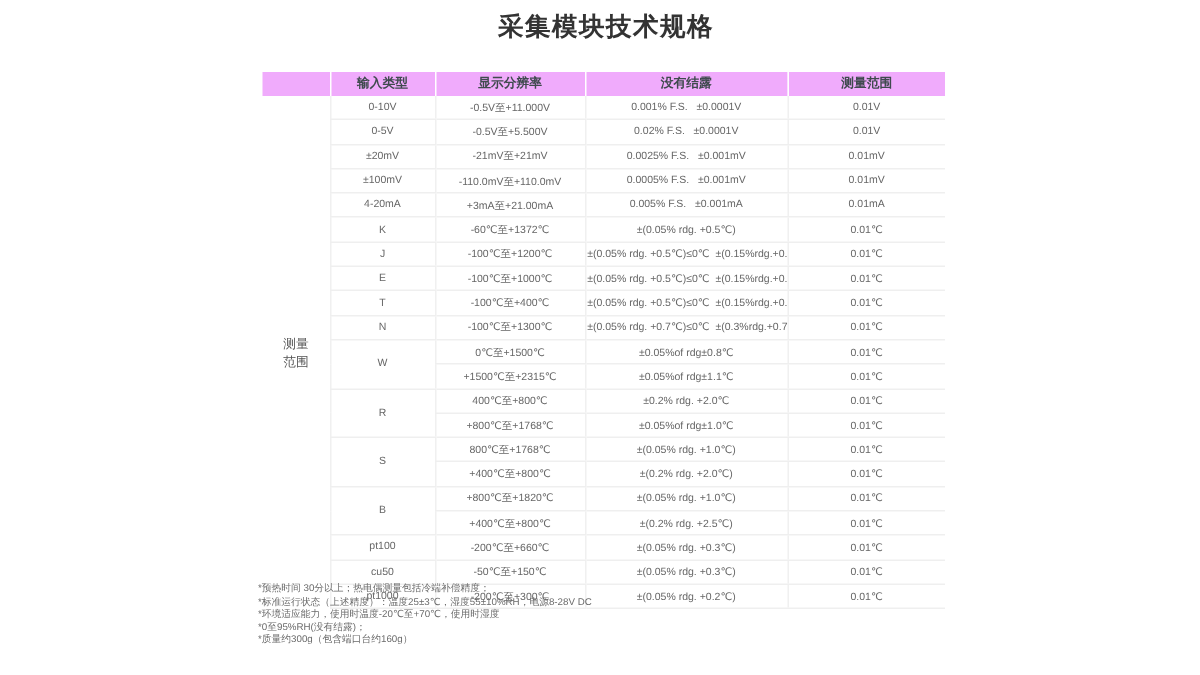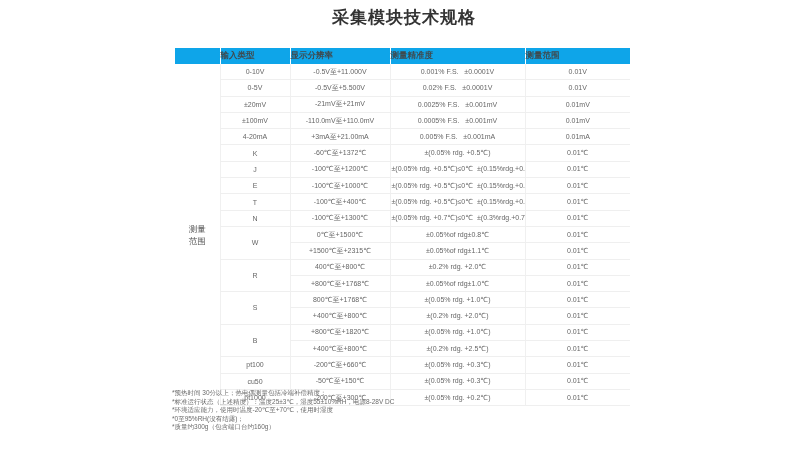--- a/index.html
+++ b/index.html
@@ -16,22 +16,22 @@
   .spec-table{
     position:absolute;left:175px;top:48px;width:455px;
     border-collapse:collapse;table-layout:fixed;
   }
   .spec-table col.c0{width:45px;}
   .spec-table col.c1{width:70px;}
   .spec-table col.c2{width:100px;}
   .spec-table col.c3{width:135px;}
   .spec-table col.c4{width:105px;}
   .spec-table th{
-    background:#0ea5e9;color:#3f4a4e;font-size:8.5px;font-weight:600;
-    height:16px;padding:0;text-align:left;vertical-align:middle;
+    background:#f0abfc;color:#3f4a4e;font-size:8.5px;font-weight:600;
+    height:16px;padding:0;text-align:center;vertical-align:middle;
   }
   .spec-table th + th{border-left:1px solid #ffffff;}
   .spec-table td{
     font-size:7px;color:#666666;text-align:center;vertical-align:middle;
     height:15.3px;padding:0 1px;
     border-bottom:1px solid #efefef;border-left:1px solid #f0f0f0;
     overflow:hidden;white-space:nowrap;
   }
   .spec-table td.row-header{
     border-left:none;border-bottom:none;font-size:8.5px;color:#555555;
@@ -55,21 +55,21 @@
       <col class="c1">
       <col class="c2">
       <col class="c3">
       <col class="c4">
   </colgroup>
   <thead>
     <tr>
       <th></th>
       <th>输入类型</th>
       <th>显示分辨率</th>
-      <th>测量精准度</th>
+      <th>没有结露</th>
       <th>测量范围</th>
     </tr>
   </thead>
   <tbody>
       <tr>
         <td class="row-header" rowspan="21">
           <div class="rh-inner">测量范围</div>
         </td>
         <td class="type-cell" rowspan="1">0-10V</td>
         <td>-0.5V至+11.000V</td>

